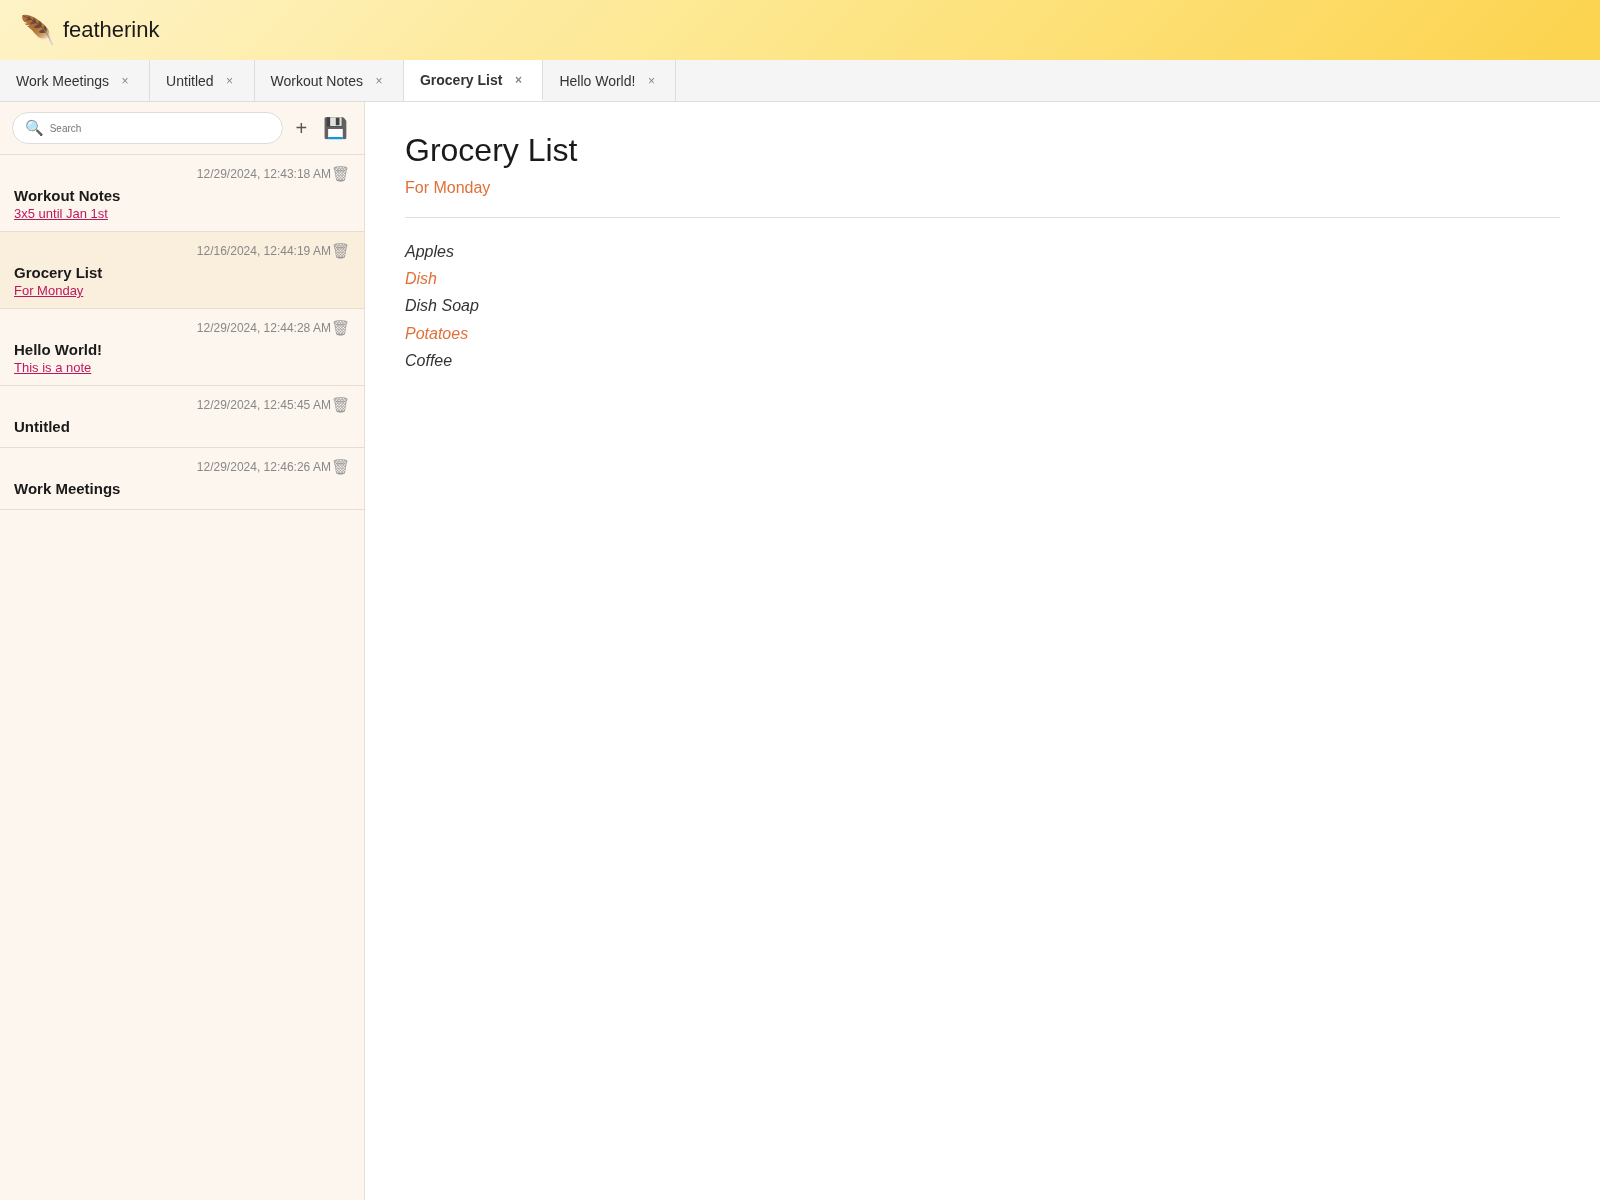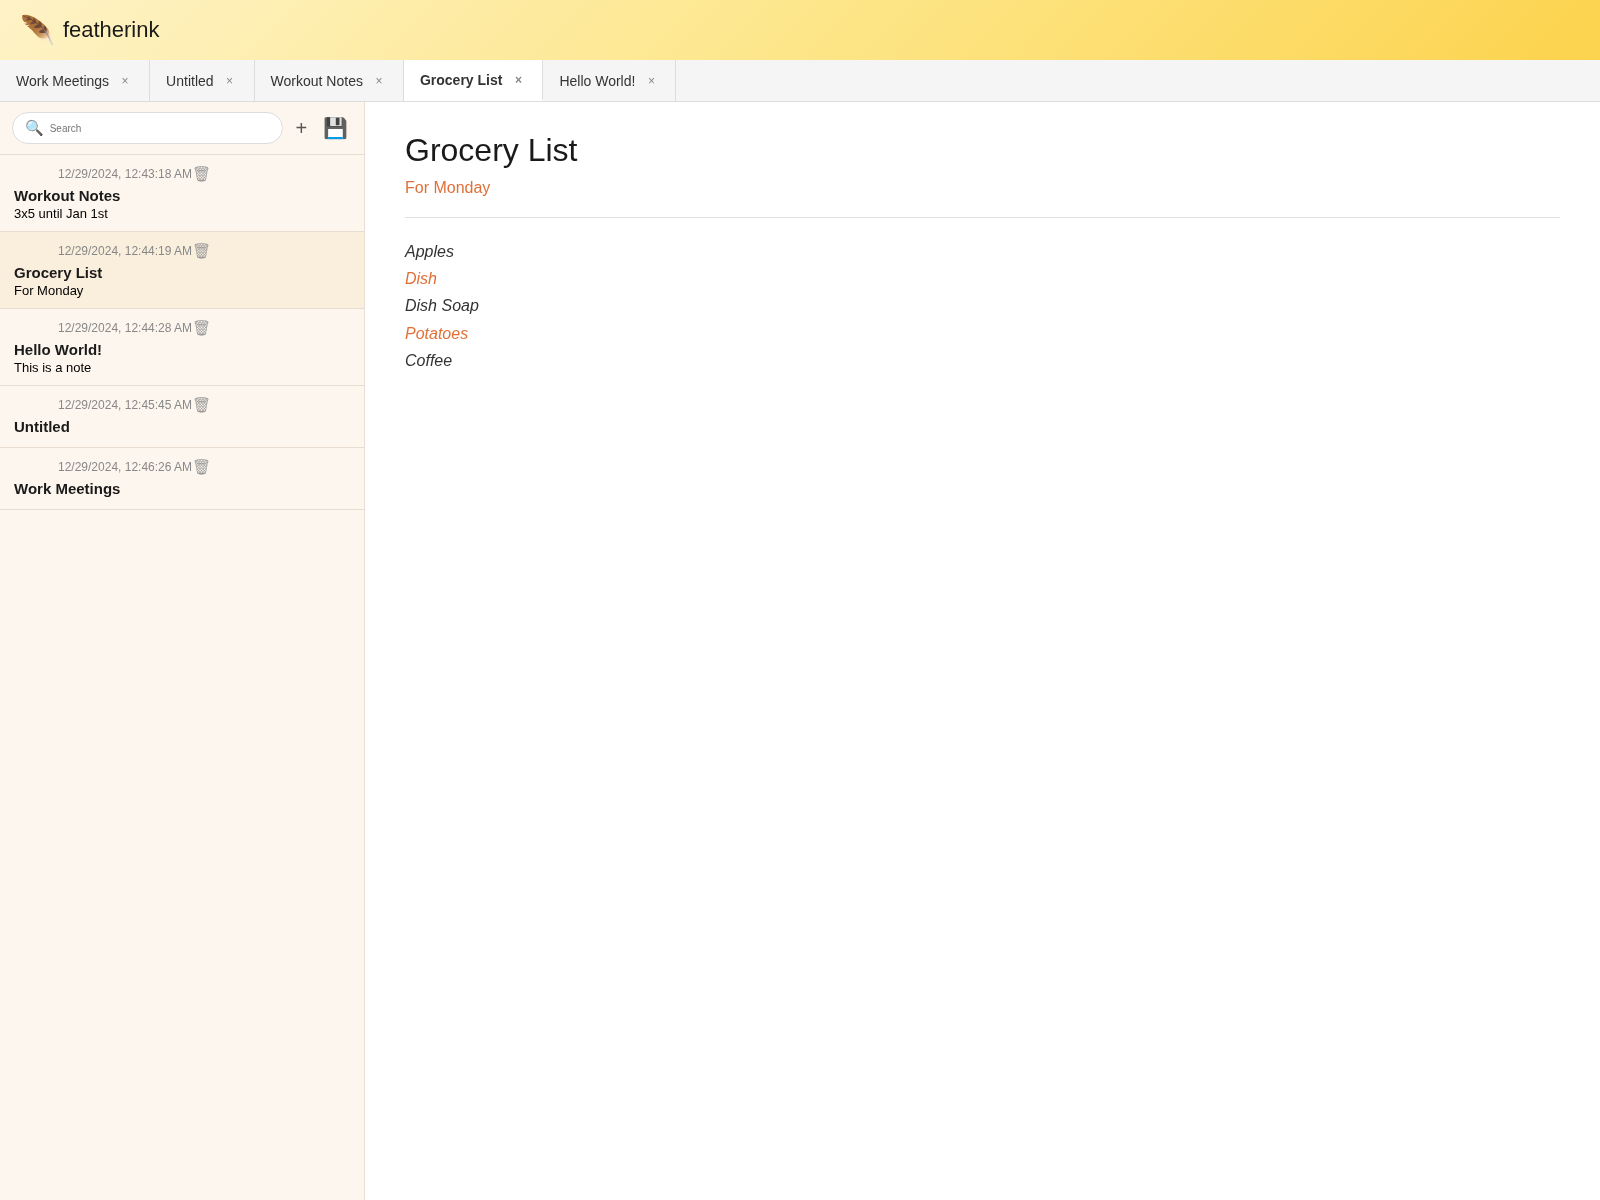--- a/index.html
+++ b/index.html
@@ -124,21 +124,21 @@
 
     
     .note-item {
       padding: 10px 14px 10px 14px;
       border-bottom: 1px solid #e8ddd0;
       cursor: pointer;
       position: relative;
     }
     .note-meta {
       display: flex;
-      justify-content: flex-start;
+      justify-content: flex-end;
       align-items: center;
       margin-bottom: 4px;
       margin-left: 44px;
     }
     .note-timestamp {
       font-size: 12px;
       color: #888;
     }
     .note-delete {
       color: #999;
@@ -148,21 +148,22 @@
       border: none;
     }
     .note-title {
       font-size: 15px;
       font-weight: 700;
       color: #1a1a1a;
       margin-bottom: 2px;
     }
     .note-preview {
       font-size: 13px;
-      color: #000000;
+      color: #be185d;
+      text-decoration: underline;
     }
     .note-item.active {
       background: #faeedd;
     }
 
     
     #editor {
       flex: 1;
       background: #fff;
       display: flex;
@@ -251,21 +252,21 @@
     <div class="note-item">
           <div class="note-meta">
             <span class="note-timestamp">12/29/2024, 12:43:18 AM</span>
             <button class="note-delete">🗑</button>
           </div>
           <div class="note-title">Workout Notes</div>
           <div class="note-preview">3x5 until Jan 1st</div>
         </div>
         <div class="note-item active">
           <div class="note-meta">
-            <span class="note-timestamp">12/29/2024, 12:44:19 AM</span>
+            <span class="note-timestamp">12/16/2024, 12:44:19 AM</span>
             <button class="note-delete">🗑</button>
           </div>
           <div class="note-title">Grocery List</div>
           <div class="note-preview">For Monday</div>
         </div>
         <div class="note-item">
           <div class="note-meta">
             <span class="note-timestamp">12/29/2024, 12:44:28 AM</span>
             <button class="note-delete">🗑</button>
           </div>

